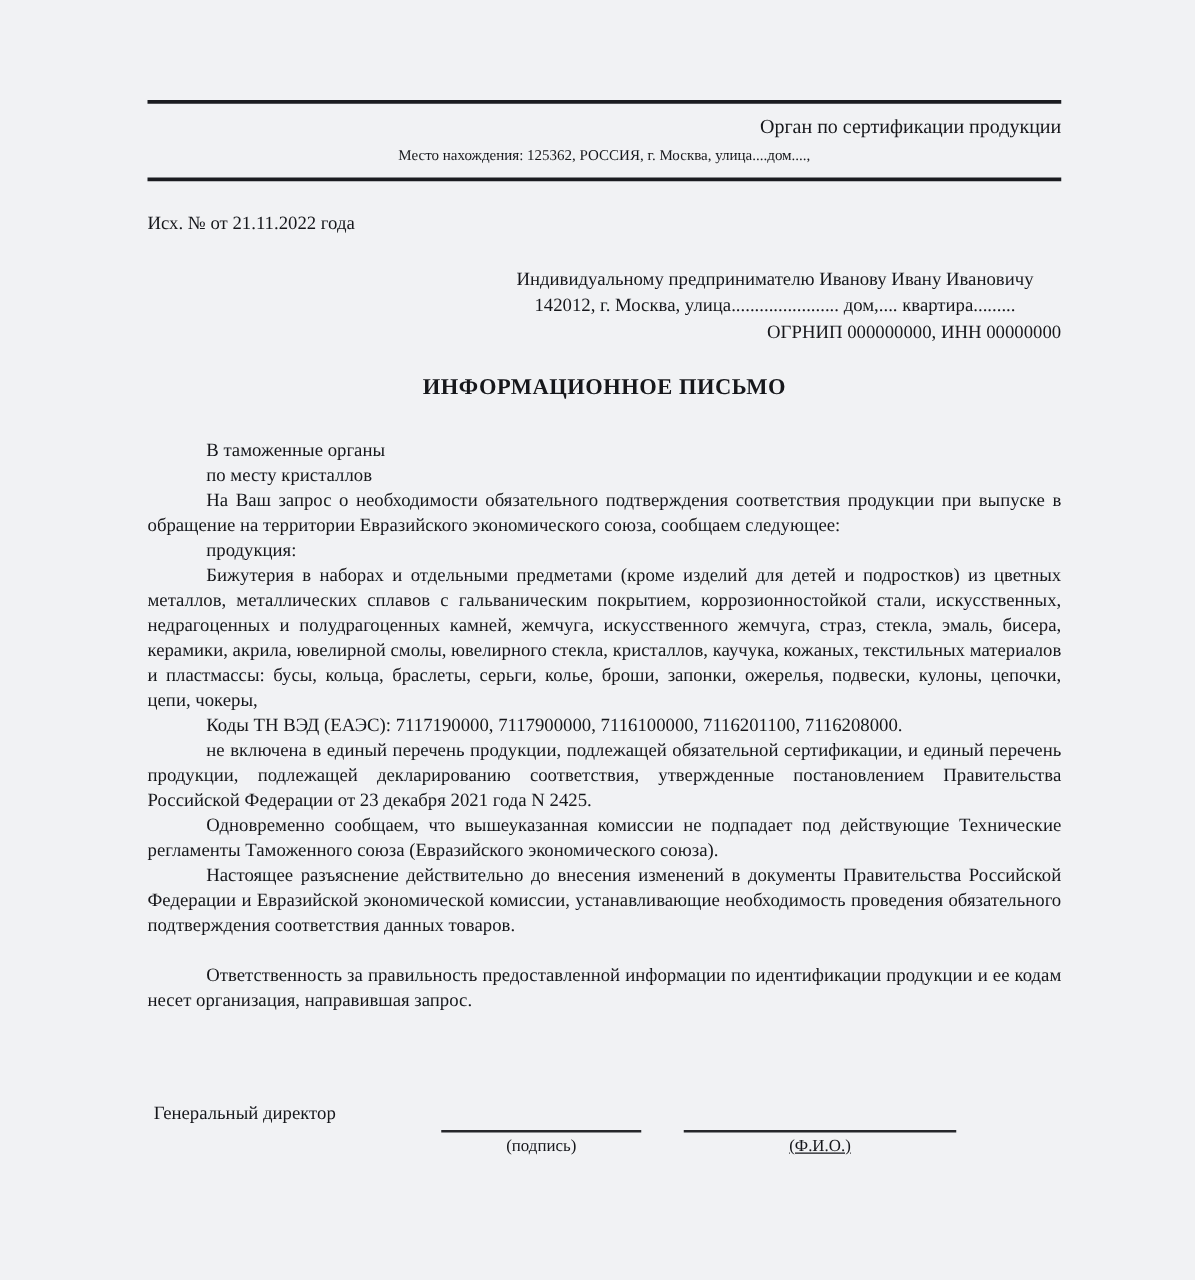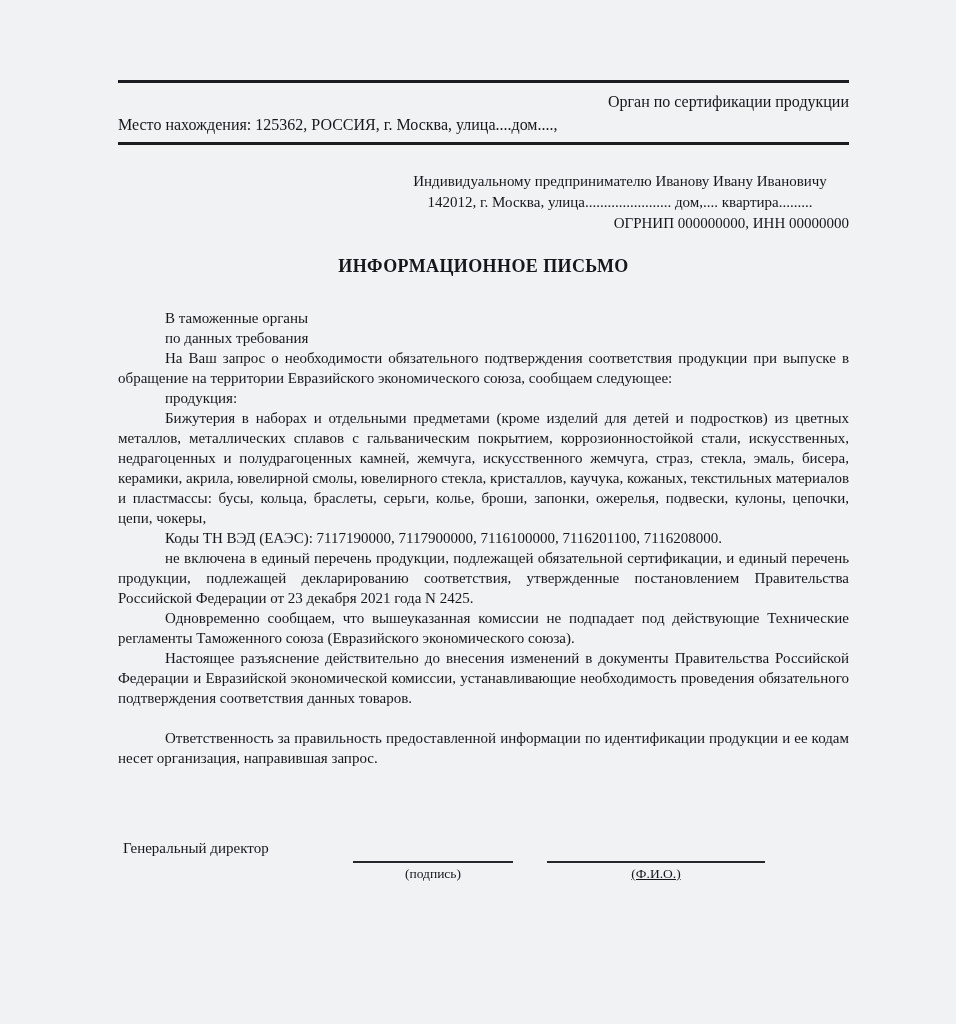--- a/index.html
+++ b/index.html
@@ -28,21 +28,22 @@
   }
   .rule-top { margin-top: 80px; }
   .org-title {
     text-align: right;
     font-weight: normal;
     font-size: 16px;
     line-height: 27px;
     margin-top: 5px;
   }
   .org-address {
-    font-size: 16px;
+    text-align: center;
+    font-size: 12px;
     line-height: 17px;
     margin-top: 1px;
     margin-bottom: 9px;
   }
   .ref-line {
     margin-top: 26px;
     font-size: 15px;
   }
   .addressee {
     margin-top: 26px;
@@ -101,32 +102,33 @@
 
 <div class="doc">
 
   <div>
     <hr class="rule rule-top">
     <div class="org-title">Орган по сертификации продукции</div>
     <div class="org-address">Место нахождения:  125362, РОССИЯ, г. Москва, улица....дом....,</div>
     <hr class="rule">
   </div>
 
+  <div class="ref-line">Исх. №  от 21.11.2022 года</div>
 
   <div class="addressee">
     <div>Индивидуальному предпринимателю Иванову Ивану Ивановичу</div>
     <div>142012,  г. Москва, улица....................... дом,.... квартира.........</div>
     <div class="right">ОГРНИП 000000000, ИНН 00000000</div>
   </div>
 
   <div class="doc-title">ИНФОРМАЦИОННОЕ ПИСЬМО</div>
 
   <div class="body-text">
     <div class="para">В таможенные органы</div>
-    <div class="para">по данных требования</div>
+    <div class="para">по месту кристаллов</div>
     <div class="para just">На Ваш запрос о необходимости обязательного подтверждения соответствия продукции при выпуске в обращение на территории Евразийского экономического союза, сообщаем следующее:</div>
     <div class="para">продукция:</div>
     <div class="para just bold">Бижутерия в наборах и отдельными предметами (кроме изделий для детей и подростков) из цветных металлов, металлических сплавов с гальваническим покрытием, коррозионностойкой стали, искусственных, недрагоценных и полудрагоценных камней, жемчуга, искусственного жемчуга, страз, стекла, эмаль, бисера, керамики, акрила, ювелирной смолы, ювелирного стекла, кристаллов, каучука, кожаных, текстильных материалов и пластмассы: бусы, кольца, браслеты, серьги, колье, броши, запонки, ожерелья, подвески, кулоны, цепочки, цепи, чокеры,</div>
     <div class="para bold">Коды ТН ВЭД (ЕАЭС): 7117190000, 7117900000, 7116100000, 7116201100, 7116208000.</div>
     <div class="para just">не включена в единый перечень продукции, подлежащей обязательной сертификации, и единый перечень продукции, подлежащей декларированию соответствия, утвержденные постановлением Правительства Российской Федерации от 23 декабря 2021 года N 2425.</div>
     <div class="para just">Одновременно сообщаем, что вышеуказанная комиссии не подпадает под действующие Технические регламенты Таможенного союза (Евразийского экономического союза).</div>
     <div class="para just">Настоящее разъяснение действительно до внесения изменений в документы Правительства Российской Федерации и Евразийской экономической комиссии, устанавливающие необходимость проведения обязательного подтверждения соответствия данных товаров.</div>
     <div class="spacer-line"></div>
     <div class="para just">Ответственность за правильность предоставленной информации по идентификации продукции и ее кодам несет организация, направившая запрос.</div>
   </div>

